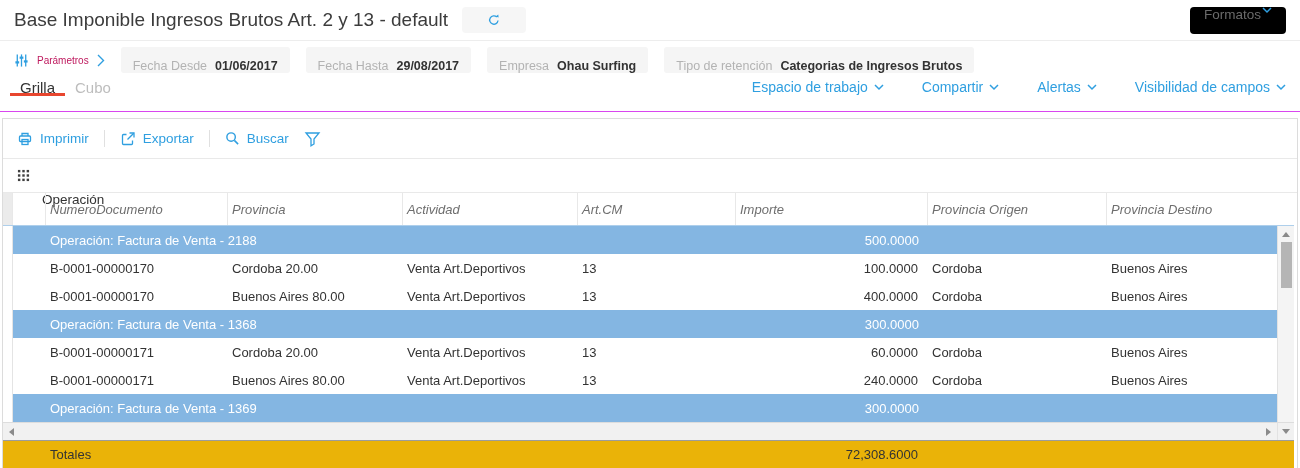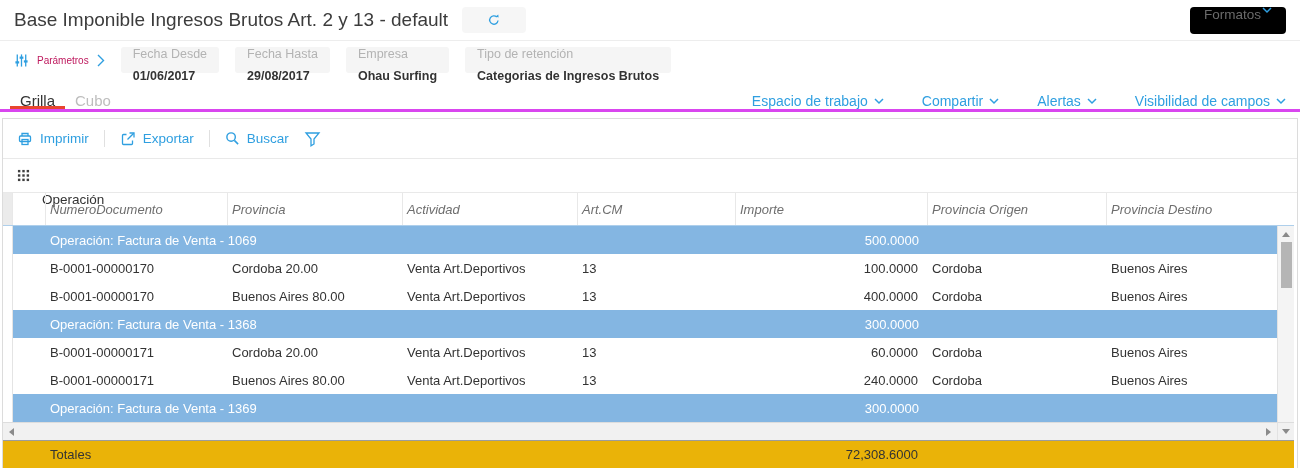--- a/index.html
+++ b/index.html
@@ -11,27 +11,27 @@
   .title { font-size:19px; color:#3c3c3c; }
   .refresh-btn { margin-left:14px; width:64px; height:26px; background:#f6f6f6; border-radius:4px;
                  display:flex; align-items:center; justify-content:center; cursor:pointer; }
   .spacer { flex:1; }
   .formatos-btn { height:27px; background:#000000; border-radius:4px; padding:0 14px;
                   display:flex; align-items:flex-start; gap:1px; font-size:13.5px; color:#6b6b6b; cursor:pointer; margin-right:4px; }
 
   
   .params-bar { height:38px; display:flex; align-items:center; padding-left:14px; gap:16px; }
   .params-toggle { display:flex; align-items:center; gap:8px; color:#be185d; font-size:10px; cursor:pointer; }
-  .param-pill { background:#f5f5f5; border-radius:3px; height:26px; display:flex; align-items:flex-start;
-                padding:0 12px; gap:8px; font-size:12.5px;flex-direction:column; }
+  .param-pill { background:#f5f5f5; border-radius:3px; height:26px; display:flex; align-items:flex-end;
+                padding:0 12px; gap:8px; font-size:12.5px; }
   .param-label { color:#b3b3b3; }
   .param-value { color:#333; font-weight:bold; }
 
   
-  .tabs-bar { height:33px; border-bottom:3px solid #d946ef; display:flex; align-items:flex-end; }
+  .tabs-bar { height:33px; border-bottom:1px solid #d946ef; display:flex; align-items:flex-start; }
   .tabs { display:flex; margin-left:10px; }
   .tab { padding:0 10px; font-size:15px; display:flex; align-items:center; cursor:pointer; position:relative; }
   .tab.active { color:#333; }
   .tab.active::after { content:""; position:absolute; left:0; right:0; bottom:0; height:3px; background:#e8462e; }
   .tab.inactive { color:#bdbdbd; }
   .view-menus { margin-left:auto; display:flex; align-items:center; gap:38px; margin-right:14px; }
   .view-menu { display:flex; align-items:center; gap:6px; color:#2f9fe0; font-size:14px; cursor:pointer; }
 
   .gap-strip { height:6px; }
 
@@ -276,21 +276,21 @@
     <div class="hcell">Provincia Origen</div>
     <div class="hcell sb-cap">Provincia Destino</div>
   </div>
 
   <div class="table-zone">
     <div class="rows-viewport">
 
       <div class="row group-row">
         <div class="dcell gindent"></div>
         <div class="group-bar">
-          <div class="group-label">Operación: Factura de Venta - 1069</div>
+          <div class="group-label">Operación: Factura de Venta - 2188</div>
           <div class="group-sum">500.0000</div>
         </div>
       </div>
 
       <div class="row grid-cols">
         <div class="dcell indent"></div>
         <div class="dcell"></div>
         <div class="dcell">B-0001-00000170</div>
         <div class="dcell">Cordoba 20.00</div>
         <div class="dcell">Venta Art.Deportivos</div>

